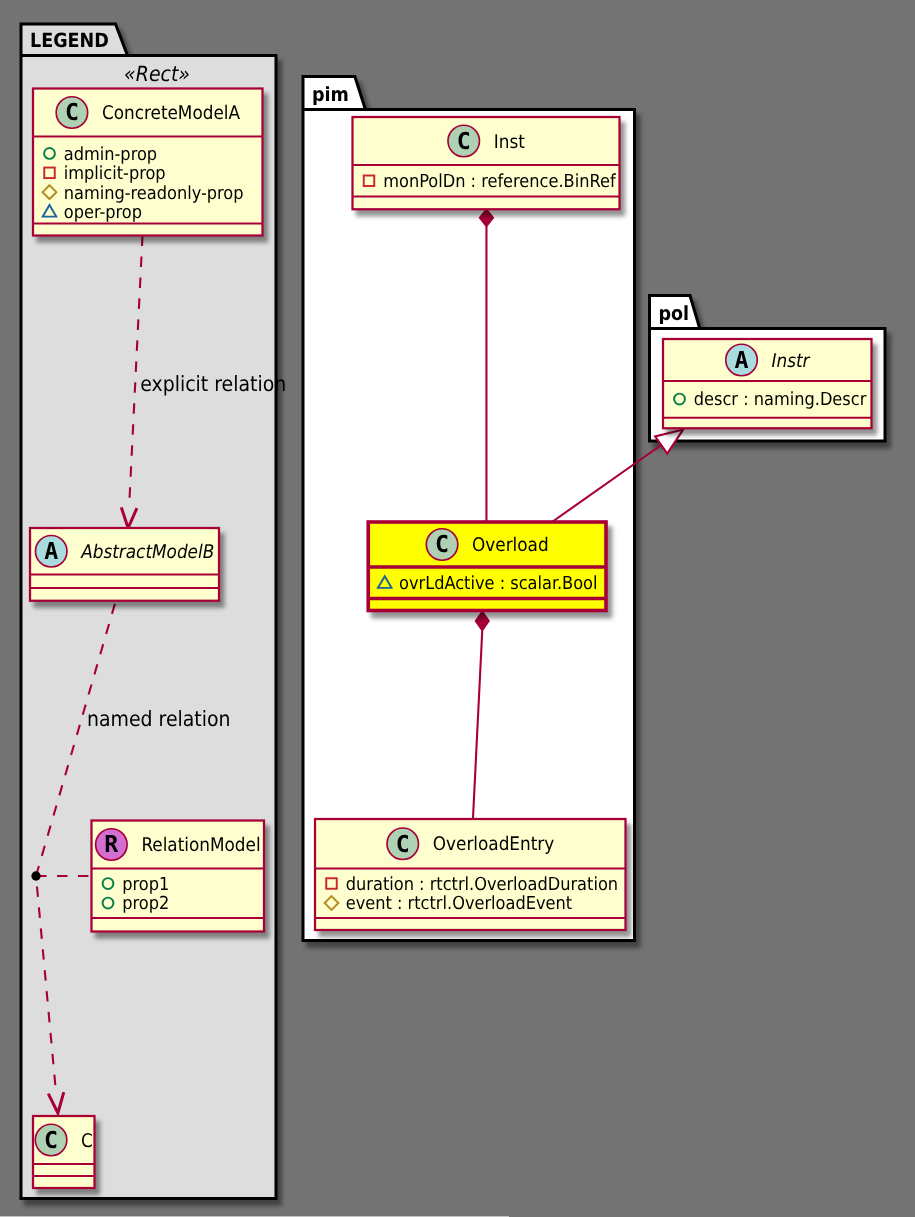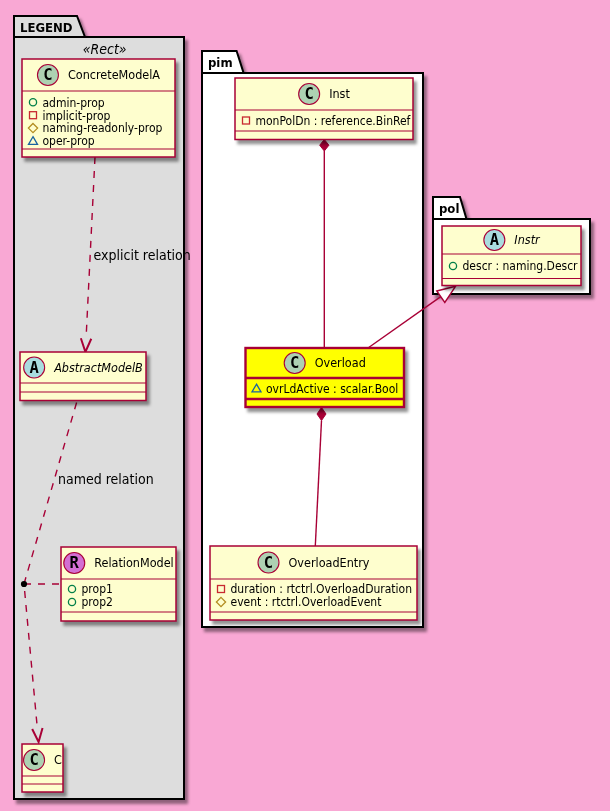--- a/index.html
+++ b/index.html
@@ -1,16 +1,16 @@
 <!DOCTYPE html>
 <html><head>
 <meta charset="utf-8">
 <style>
   html, body { margin: 0; padding: 0; background: #FFFFFF; }
-  .stage { position: relative; width: 610px; height: 811px; background: #f9a8d4; overflow: hidden; }
+  .stage { position: relative; width: 610px; height: 811px; background: #737373; overflow: hidden; }
   svg { display: block; }
   text { font-family: "DejaVu Sans", sans-serif; fill: #000000; font-stretch: condensed; }
   .cname { font-size: 12.5px; }
   .attr { font-size: 12px; }
   .rlabel { font-size: 14px; }
   .pkg { font-size: 13px; font-weight: bold; }
   .stereo { font-size: 14px; font-style: italic; }
   .spot { font-size: 15.5px; font-weight: bold; font-family: "DejaVu Sans Mono", monospace; }
   .shadow { filter: drop-shadow(3px 4px 1.5px rgba(0,0,0,0.42)); }
 </style>

